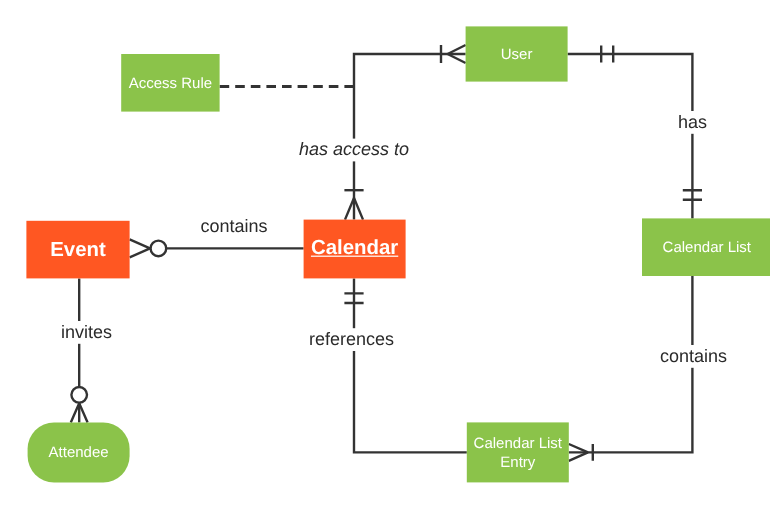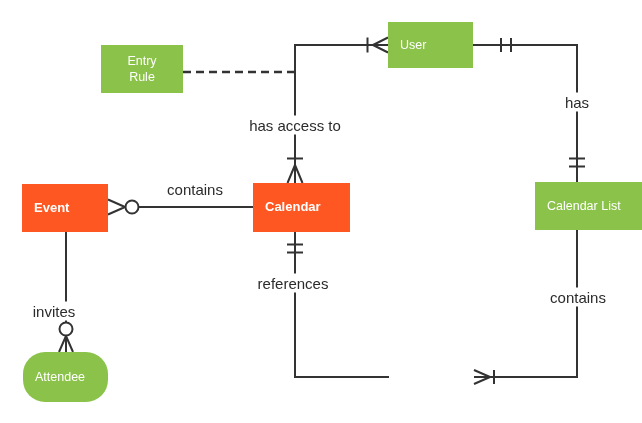--- a/index.html
+++ b/index.html
@@ -17,55 +17,55 @@
   }
   #edges {
     position: absolute;
     left: 0; top: 0;
     width: 642px; height: 423px;
   }
   .entity {
     position: absolute;
     display: flex;
     align-items: center;
-    justify-content: flex-start;
+    justify-content: center;
     text-align: center;
     color: #ffffff;
     font-size: 12.5px;
     line-height: 1.3;
-    padding: 12px;
+    padding: 2px;
     box-sizing: border-box;
     cursor: default;
   }
-  .entity.orange { background: #FF5722; font-weight: bold; font-size: 13px; }
+  .entity.orange { background: #FF5722; font-weight: bold; font-size: 17px; }
   .entity.green  { background: #8BC34A; font-weight: normal; }
   .edge-label {
     position: absolute;
     transform: translate(-50%, -50%);
     background: #ffffff;
     color: #2b2b2b;
     font-size: 15px;
     padding: 1px 4px;
     white-space: nowrap;
   }
   
   #ent-event              { left: 22px;  top: 184px; width: 86px; height: 48px; }
-  #ent-calendar           { left: 253px; top: 183px; width: 97px; height: 49px; }
+  #ent-calendar           { left: 253px; top: 183px; width: 85px; height: 49px; text-decoration: underline; }
   #ent-access-rule        { left: 101px; top: 45px;  width: 82px; height: 48px; }
   #ent-user               { left: 388px; top: 22px;  width: 85px; height: 46px; }
   #ent-calendar-list      { left: 535px; top: 182px; width: 108px; height: 48px; }
   #ent-attendee           { left: 23px;  top: 352px; width: 85px; height: 50px; border-radius: 22px; }
   #ent-calendar-list-entry{ left: 389px; top: 352px; width: 85px; height: 50px; }
   
   #lbl-contains-event { left: 195px; top: 189px; }
-  #lbl-has-access-to  { left: 295px; top: 125px; }
+  #lbl-has-access-to  { left: 295px; top: 125px; font-style: italic; }
   #lbl-has            { left: 577px; top: 102px; }
   #lbl-references     { left: 293px; top: 283px; text-align: center; }
   #lbl-contains-list  { left: 578px; top: 297px; }
-  #lbl-invites        { left: 54px;  top: 277px; margin-top: 34px; }
+  #lbl-invites        { left: 72px;  top: 277px; }
 </style>
 </head>
 <body>
 
 <div id="canvas">
 
   <svg id="edges" width="642" height="423" viewBox="0 0 642 423" fill="none" stroke="#333333" stroke-width="2" shape-rendering="geometricPrecision">
 
     <g>
       <path d="M138,207 L253,207"></path>
@@ -138,25 +138,28 @@
   <div class="edge-label" id="lbl-contains-list">contains</div>
   <div class="edge-label" id="lbl-invites">invites</div>
 
   <div class="entity orange" id="ent-event">
     <span>Event</span>
   </div>
   <div class="entity orange" id="ent-calendar">
     <span>Calendar</span>
   </div>
   <div class="entity green" id="ent-access-rule">
-    <span>Entry Rule</span>
+    <span>Access Rule</span>
   </div>
   <div class="entity green" id="ent-user">
     <span>User</span>
   </div>
   <div class="entity green" id="ent-calendar-list">
     <span>Calendar List</span>
   </div>
   <div class="entity green" id="ent-attendee">
     <span>Attendee</span>
   </div>
+  <div class="entity green" id="ent-calendar-list-entry">
+    <span>Calendar List Entry</span>
+  </div>
 
 </div>
 
 </body></html>

